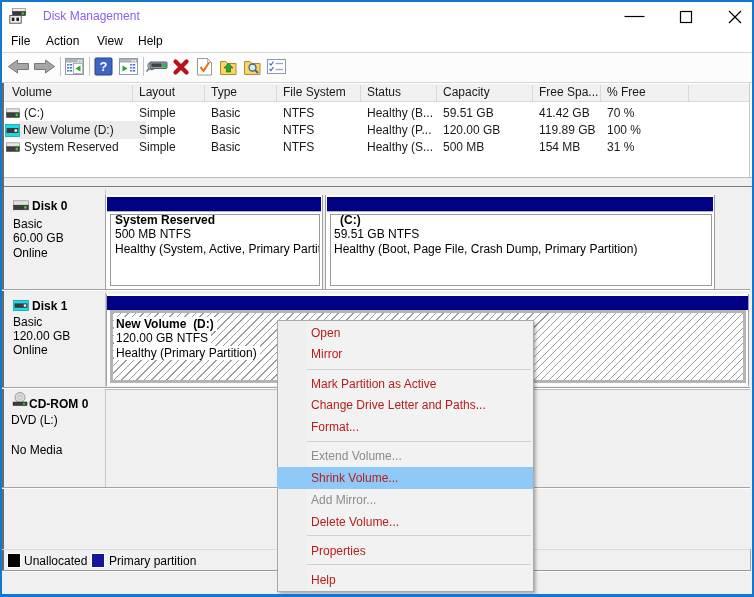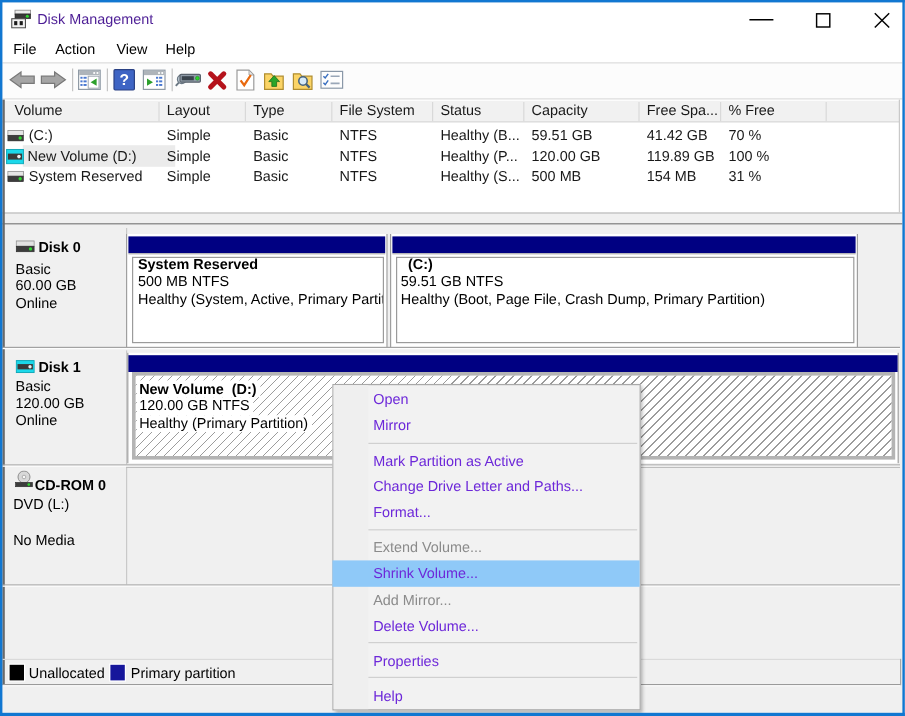--- a/index.html
+++ b/index.html
@@ -4,38 +4,38 @@
 <style>
   * { margin:0; padding:0; box-sizing:border-box; }
   html,body { width:754px; height:597px; overflow:hidden; }
   body { font-family:"Liberation Sans", sans-serif; font-size:12px; color:#000; background:#fff; }
   #win { position:absolute; left:0; top:0; width:754px; height:597px; background:#f0f0f0; }
   .abs { position:absolute; }
   .vc { display:flex; align-items:center; }
   .hcell { position:absolute; top:84px; height:18px; line-height:17px; color:#191919; }
   .hline { position:absolute; top:85px; height:16px; width:1px; background:#d9d9d9; }
   .row span { position:absolute; height:17px; line-height:17px; color:#191919; }
-  .mi { position:absolute; left:277px; width:256px; height:22px; line-height:22px; padding-left:34px; color:#6d28d9; }
+  .mi { position:absolute; left:277px; width:256px; height:22px; line-height:22px; padding-left:34px; color:#b91c1c; }
   .msep { position:absolute; left:307px; width:224px; height:1px; background:#d0d0d0; }
   .dis { color:#8b8b8b; }
 </style>
 </head>
 <body>
 <div id="win">
 
   <div class="abs" style="left:2px;top:2px;width:750px;height:28px;background:#fff;"></div>
   <svg class="abs" style="left:9px;top:7px;" width="17" height="17" viewBox="0 0 17 17">
     <rect x="3.5" y="1.5" width="13" height="3.4" fill="#ececec" stroke="#8a8a8a" stroke-width="0.7"></rect>
     <rect x="3.5" y="4.6" width="13" height="4" fill="#383838" stroke="#222" stroke-width="0.5"></rect>
     <circle cx="13.8" cy="6.5" r="1.3" fill="#2fd631"></circle>
     <rect x="0.8" y="8.6" width="11.4" height="7.6" fill="#f2f2f2" stroke="#4a4a4a" stroke-width="0.9"></rect>
     <rect x="2.8" y="10.6" width="2.6" height="3.4" fill="#1c1c1c"></rect>
     <rect x="7.4" y="10.6" width="2.6" height="3.4" fill="#1c1c1c"></rect>
   </svg>
-  <div class="abs vc" style="left:31px;top:2px;height:28px;color:#4c1d95;">Disk Management</div>
+  <div class="abs vc" style="left:43px;top:2px;height:28px;color:#8b5cf6;">Disk Management</div>
   <svg class="abs" style="left:620px;top:2px;" width="130" height="28" viewBox="0 0 130 28">
     <line x1="4.5" y1="14.5" x2="24.5" y2="14.5" stroke="#000" stroke-width="1.2"></line>
     <rect x="60.5" y="9.5" width="11" height="11" fill="none" stroke="#000" stroke-width="1.2"></rect>
     <line x1="109" y1="9" x2="121" y2="21" stroke="#000" stroke-width="1.2"></line>
     <line x1="121" y1="9" x2="109" y2="21" stroke="#000" stroke-width="1.2"></line>
   </svg>
 
   <div class="abs" style="left:2px;top:30px;width:750px;height:23px;background:#fff;border-bottom:1px solid #d5d5d5;"></div>
   <div class="abs vc" style="left:11px;top:30px;height:22px;">File</div>
   <div class="abs vc" style="left:46px;top:30px;height:22px;">Action</div>

